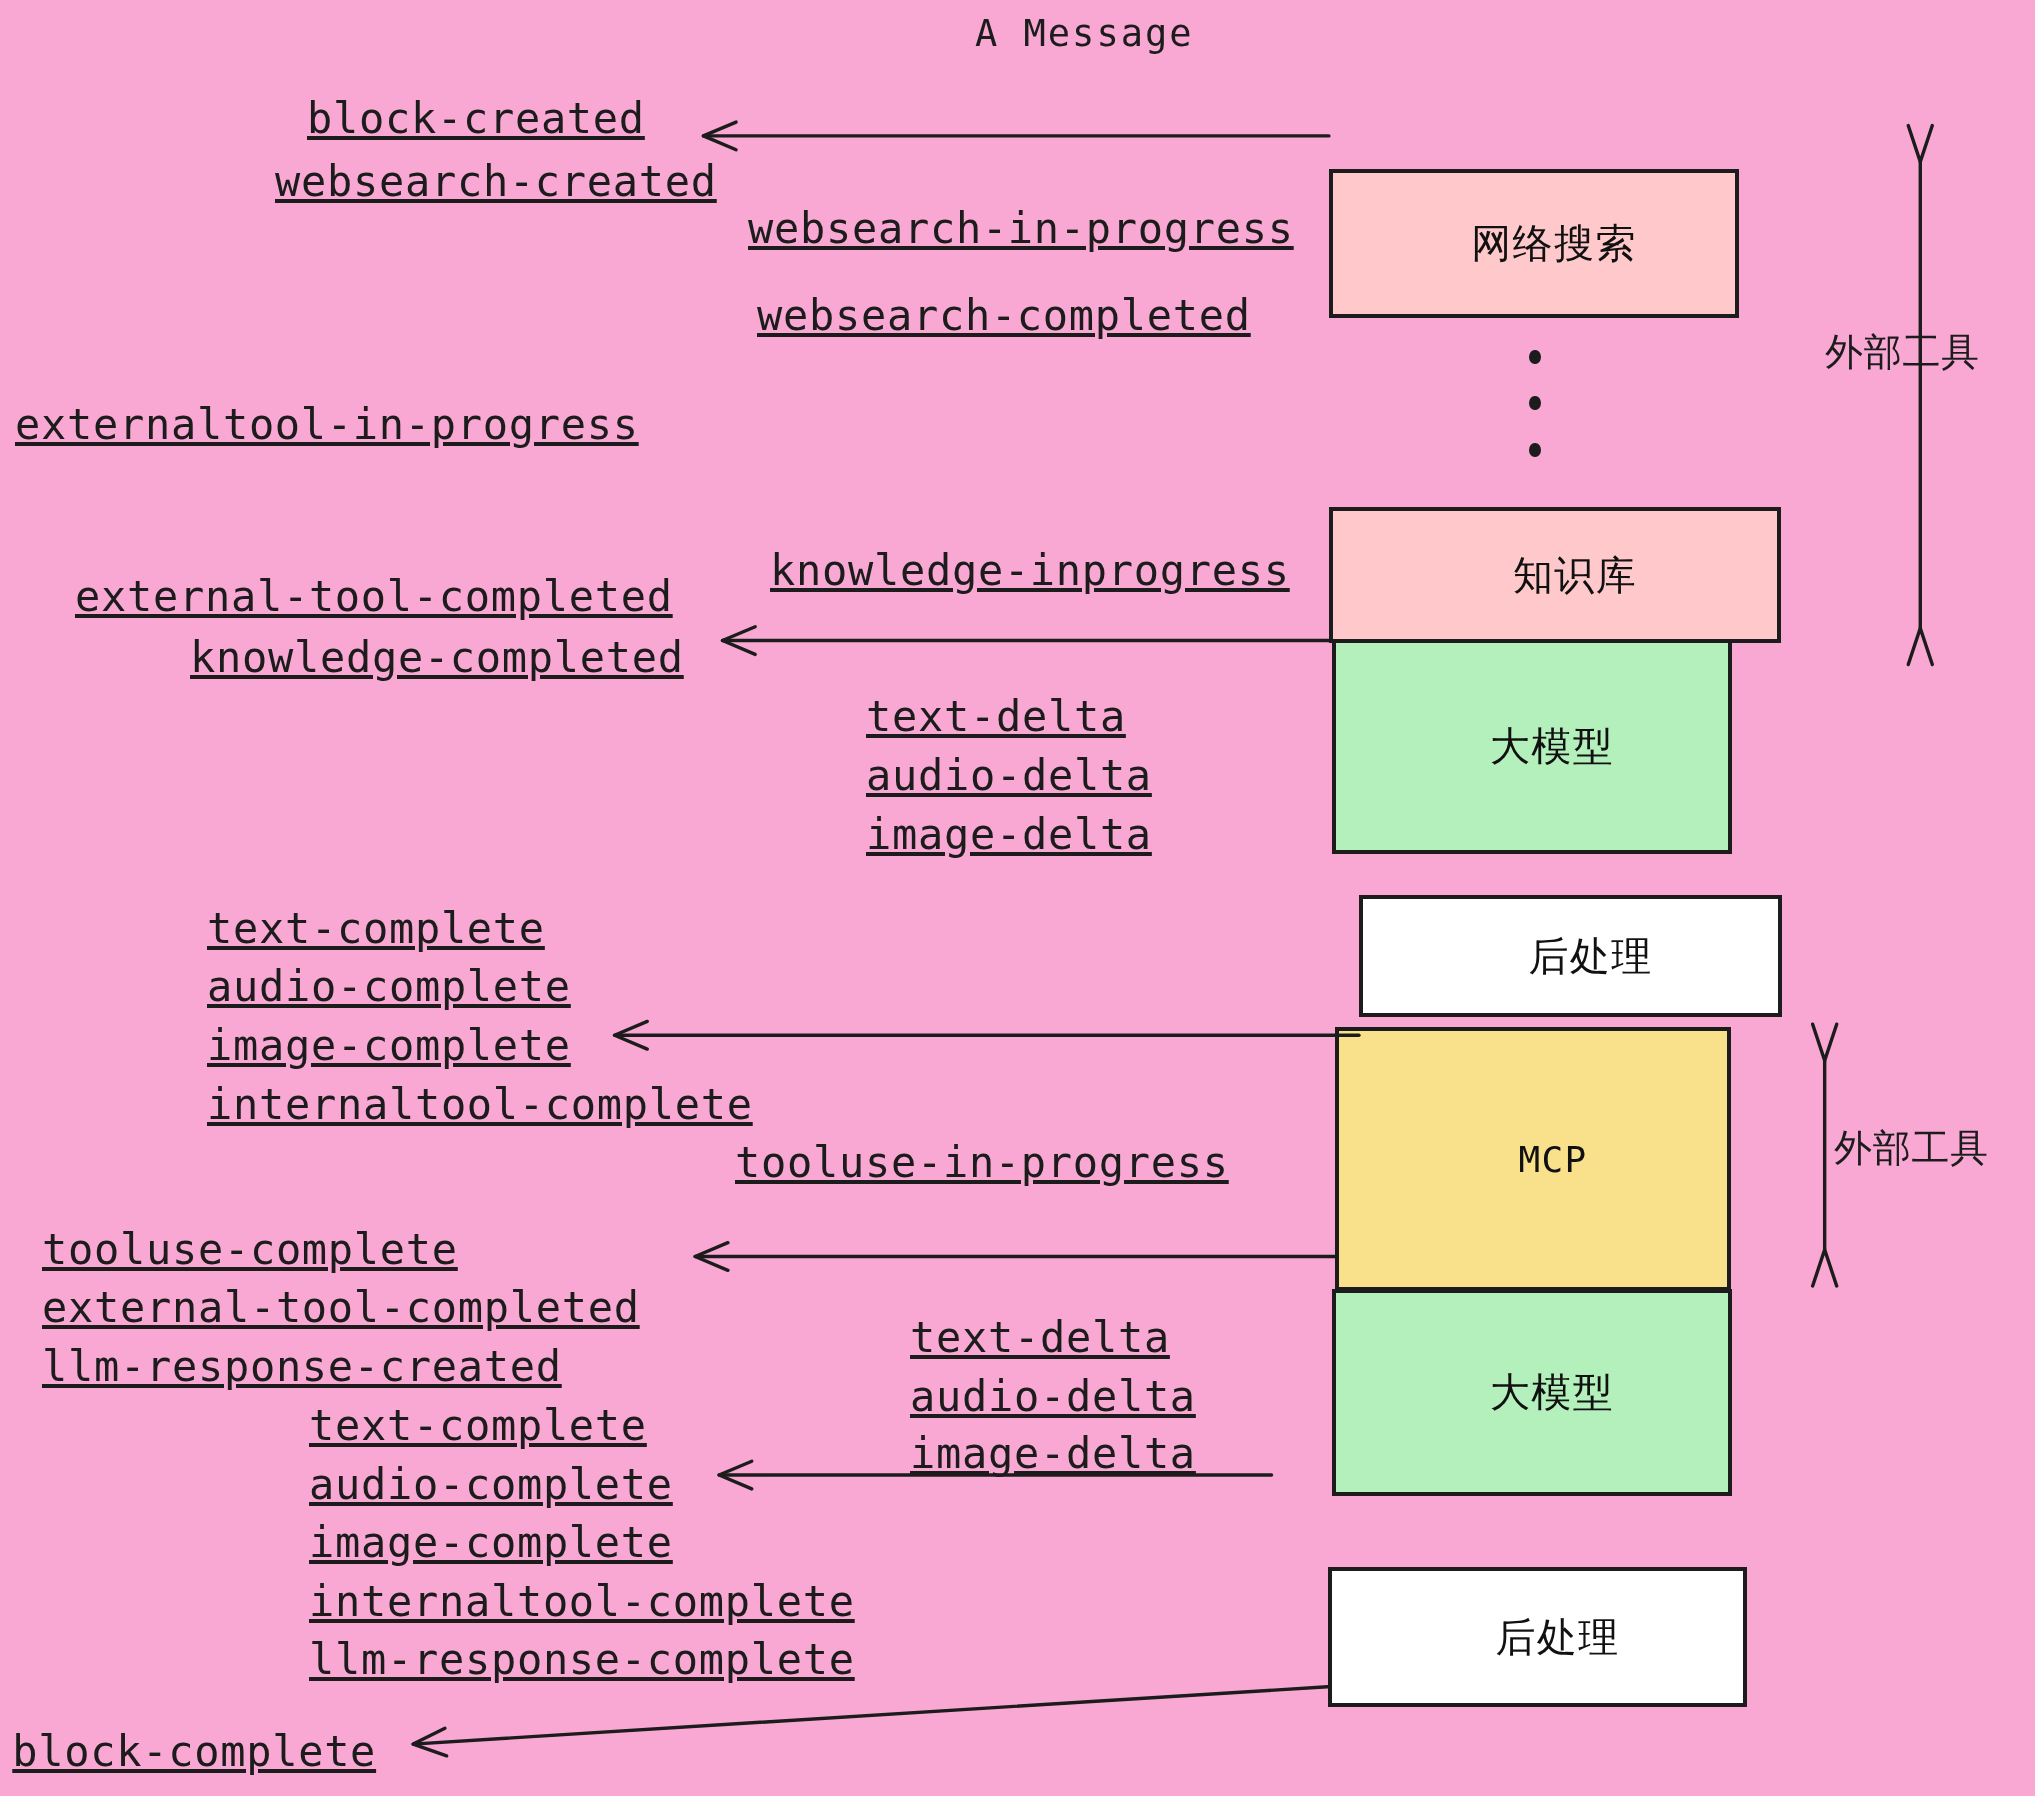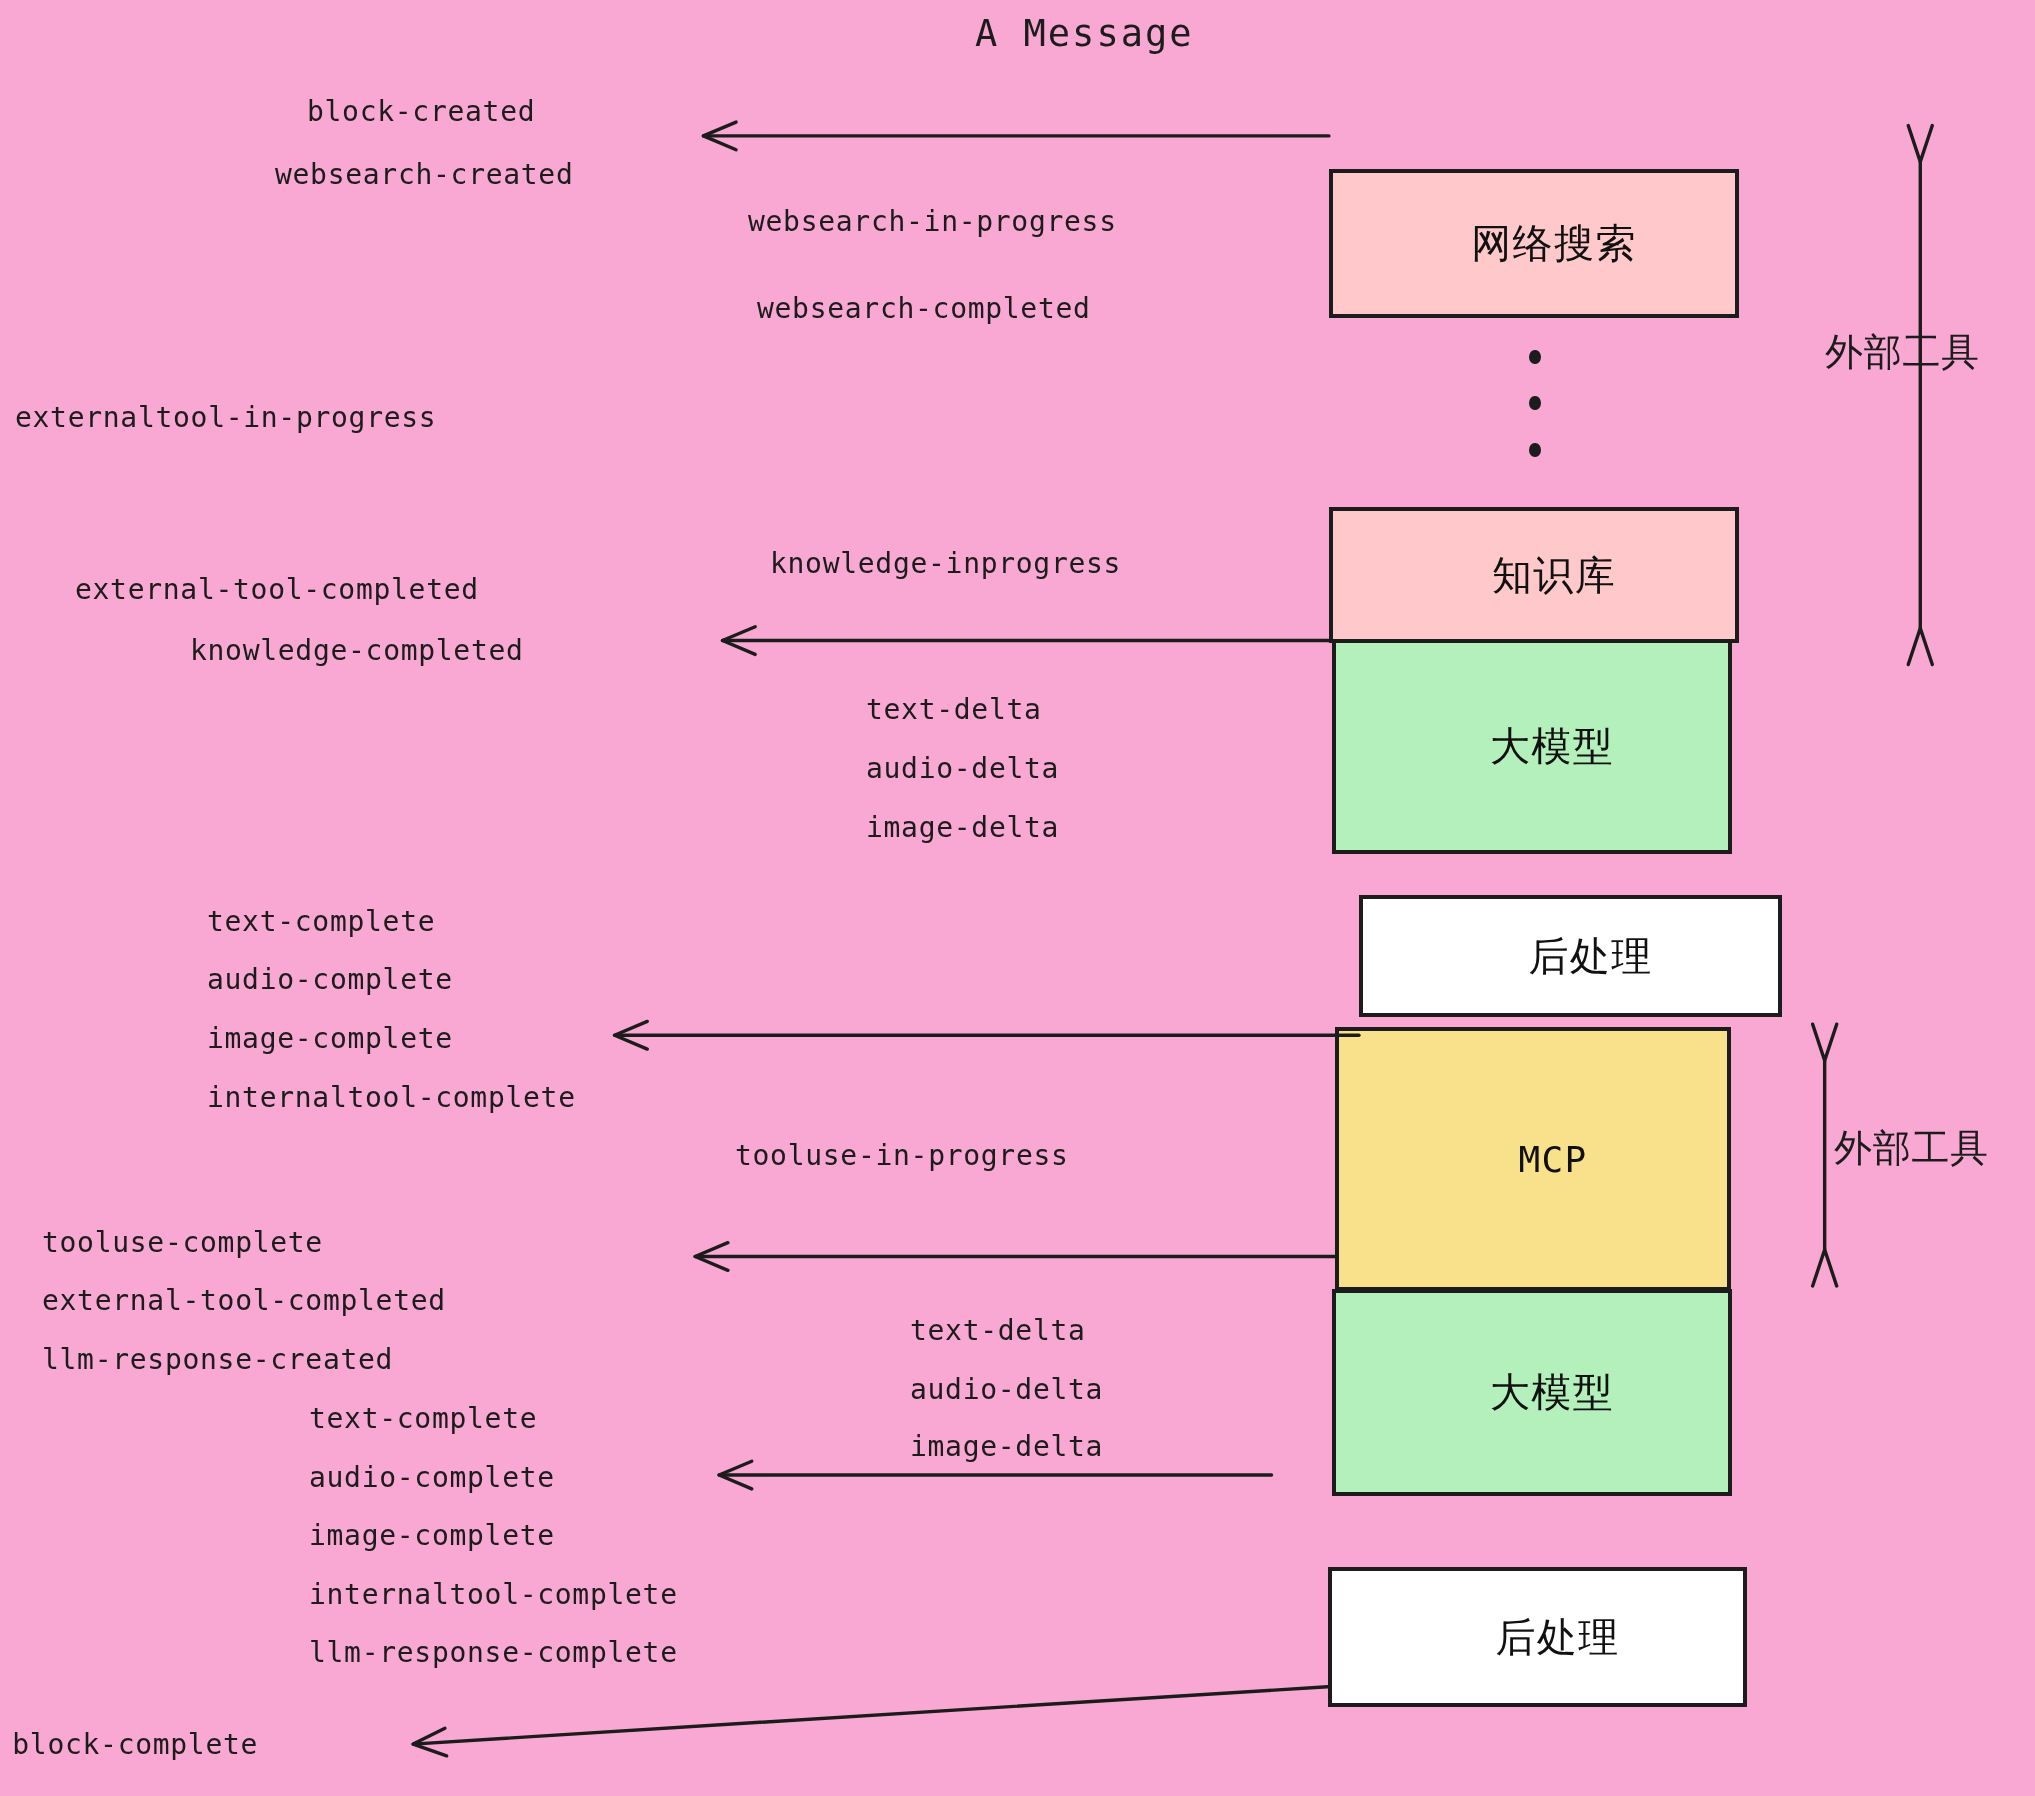--- a/index.html
+++ b/index.html
@@ -13,23 +13,24 @@
     height: 1796px;
     background: #f9a8d4;
     font-family: "DejaVu Sans Mono", monospace;
     overflow: hidden;
   }
   .lbl {
     position: absolute;
     white-space: nowrap;
     color: #1c1c1c;
     font-family: "DejaVu Sans Mono", monospace;
-    font-size: 28px;
+    font-size: 42px;
     line-height: 1;
     letter-spacing: 0.7px;
+    text-decoration: underline;
   }
   .title {
     position: absolute;
     white-space: nowrap;
     color: #1c1c1c;
     font-family: "DejaVu Sans Mono", monospace;
     font-size: 37px;
     line-height: 1;
     letter-spacing: 2px;
   }
@@ -78,21 +79,21 @@
 </head>
 <body>
 
 <div id="canvas">
 
   <div class="title" style="left:975px; top:15px;">A Message</div>
 
   <div class="box" id="box-websearch" style="left: 1329px; top: 169px; width: 410px; height: 149px; background: rgb(255, 201, 203);">
     <span>网络搜索</span>
   </div>
-  <div class="box" id="box-knowledge" style="left: 1329px; top: 507px; width: 410px; height: 136px; background: rgb(255, 201, 203);">
+  <div class="box" id="box-knowledge" style="left: 1329px; top: 507px; width: 452px; height: 136px; background: rgb(255, 201, 203);">
     <span>知识库</span>
   </div>
   <div class="box" id="box-llm-1" style="left: 1332px; top: 639px; width: 400px; height: 215px; background: rgb(180, 240, 188);">
     <span>大模型</span>
   </div>
   <div class="box" id="box-postprocess-1" style="left: 1359px; top: 895px; width: 423px; height: 122px; background: rgb(255, 255, 255);">
     <span>后处理</span>
   </div>
   <div class="box mono" id="box-mcp" style="left: 1335px; top: 1027px; width: 396px; height: 264px; background: rgb(249, 225, 140);">
     <span>MCP</span>

